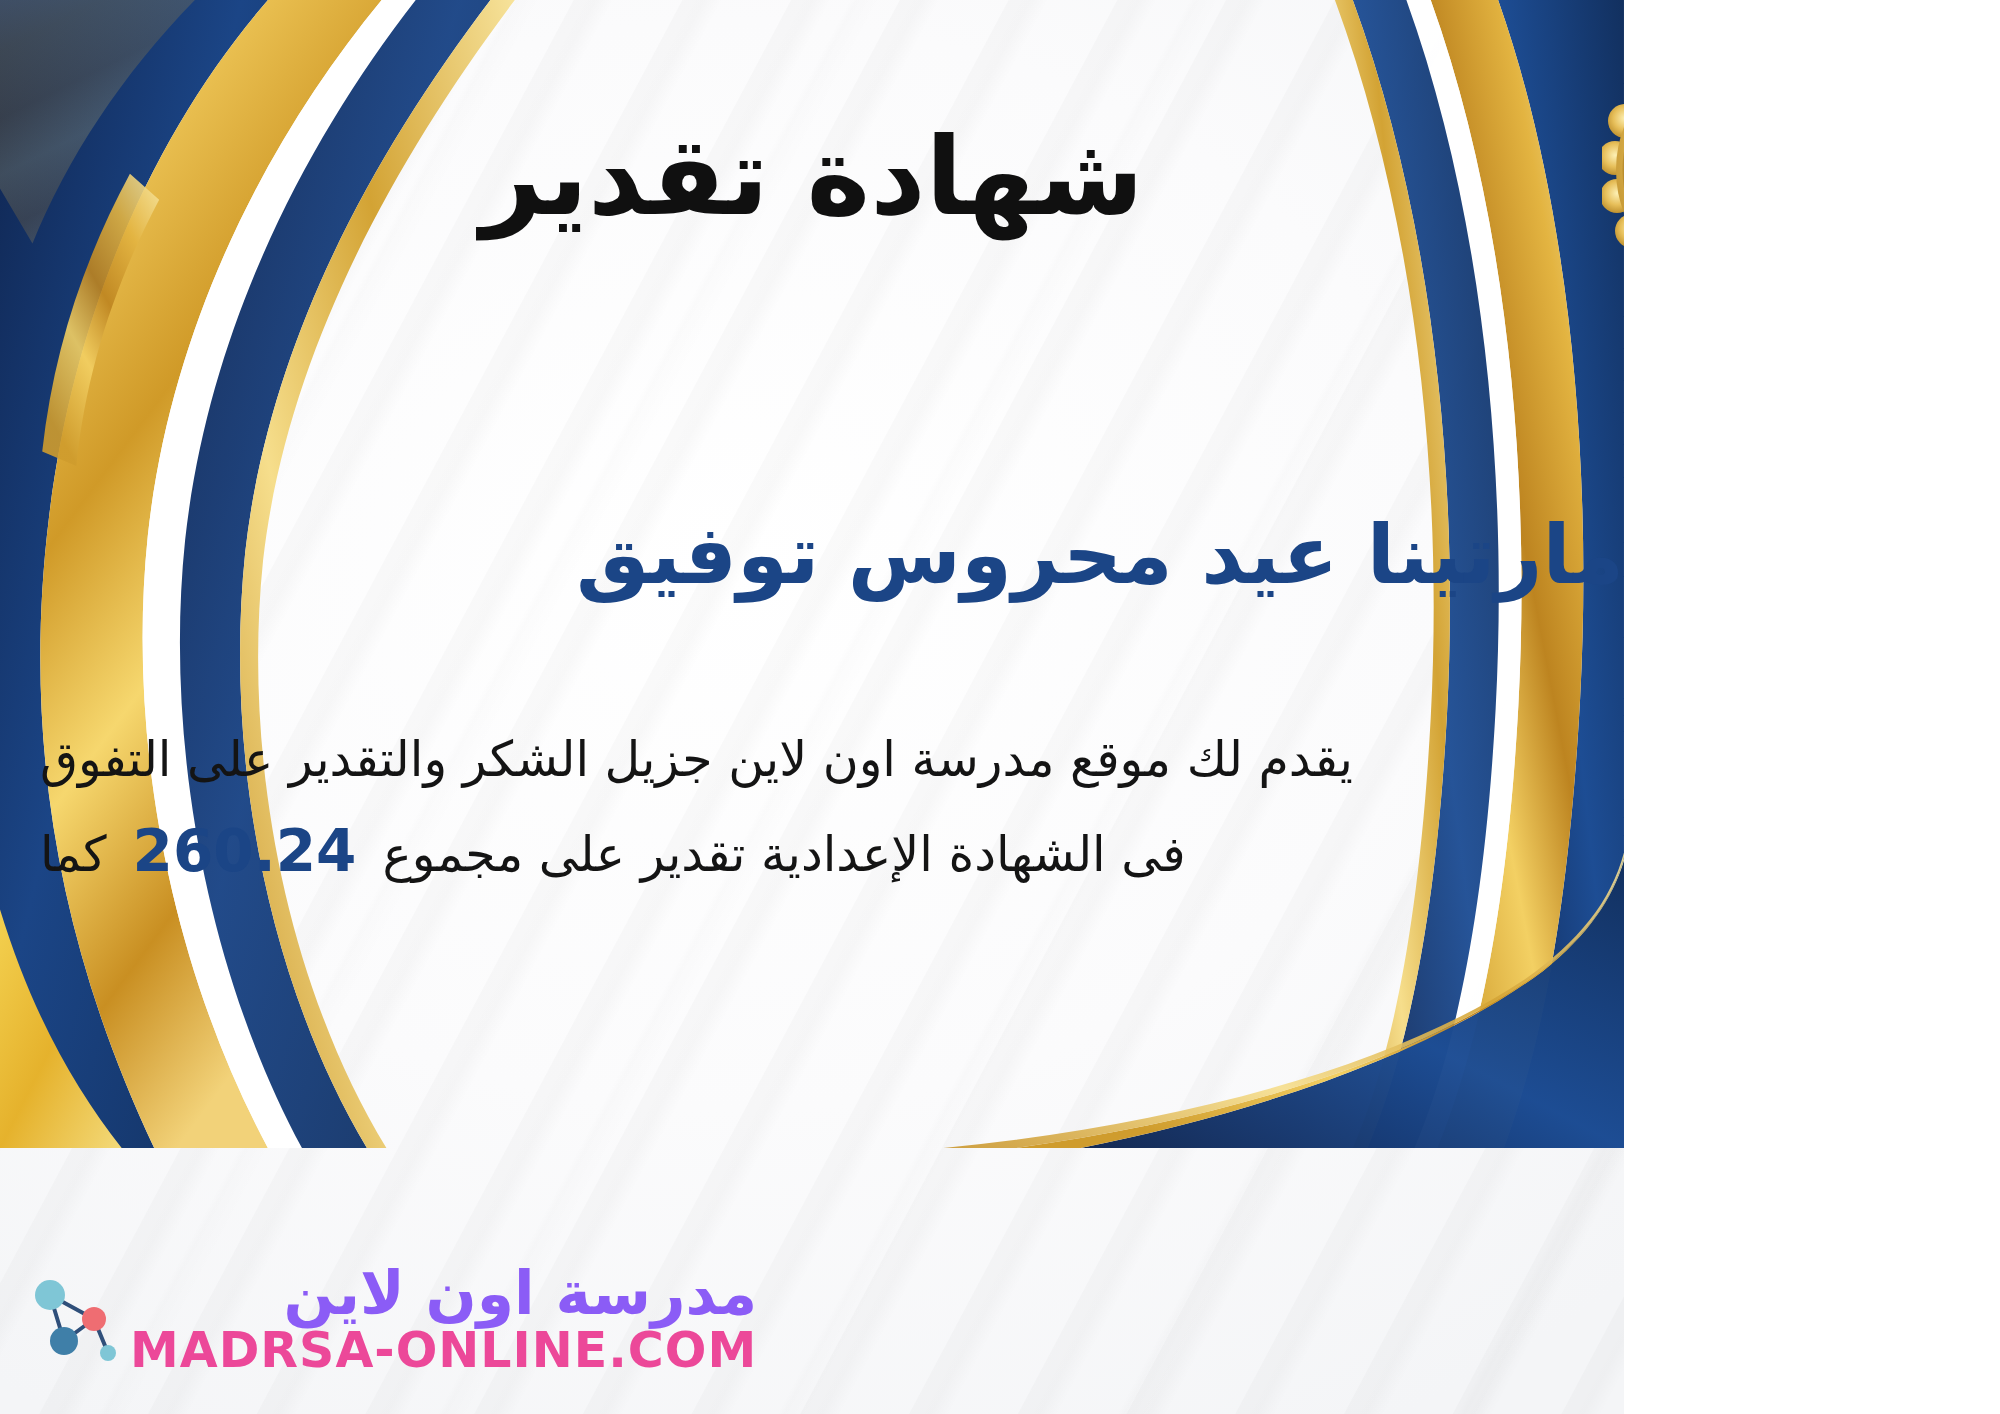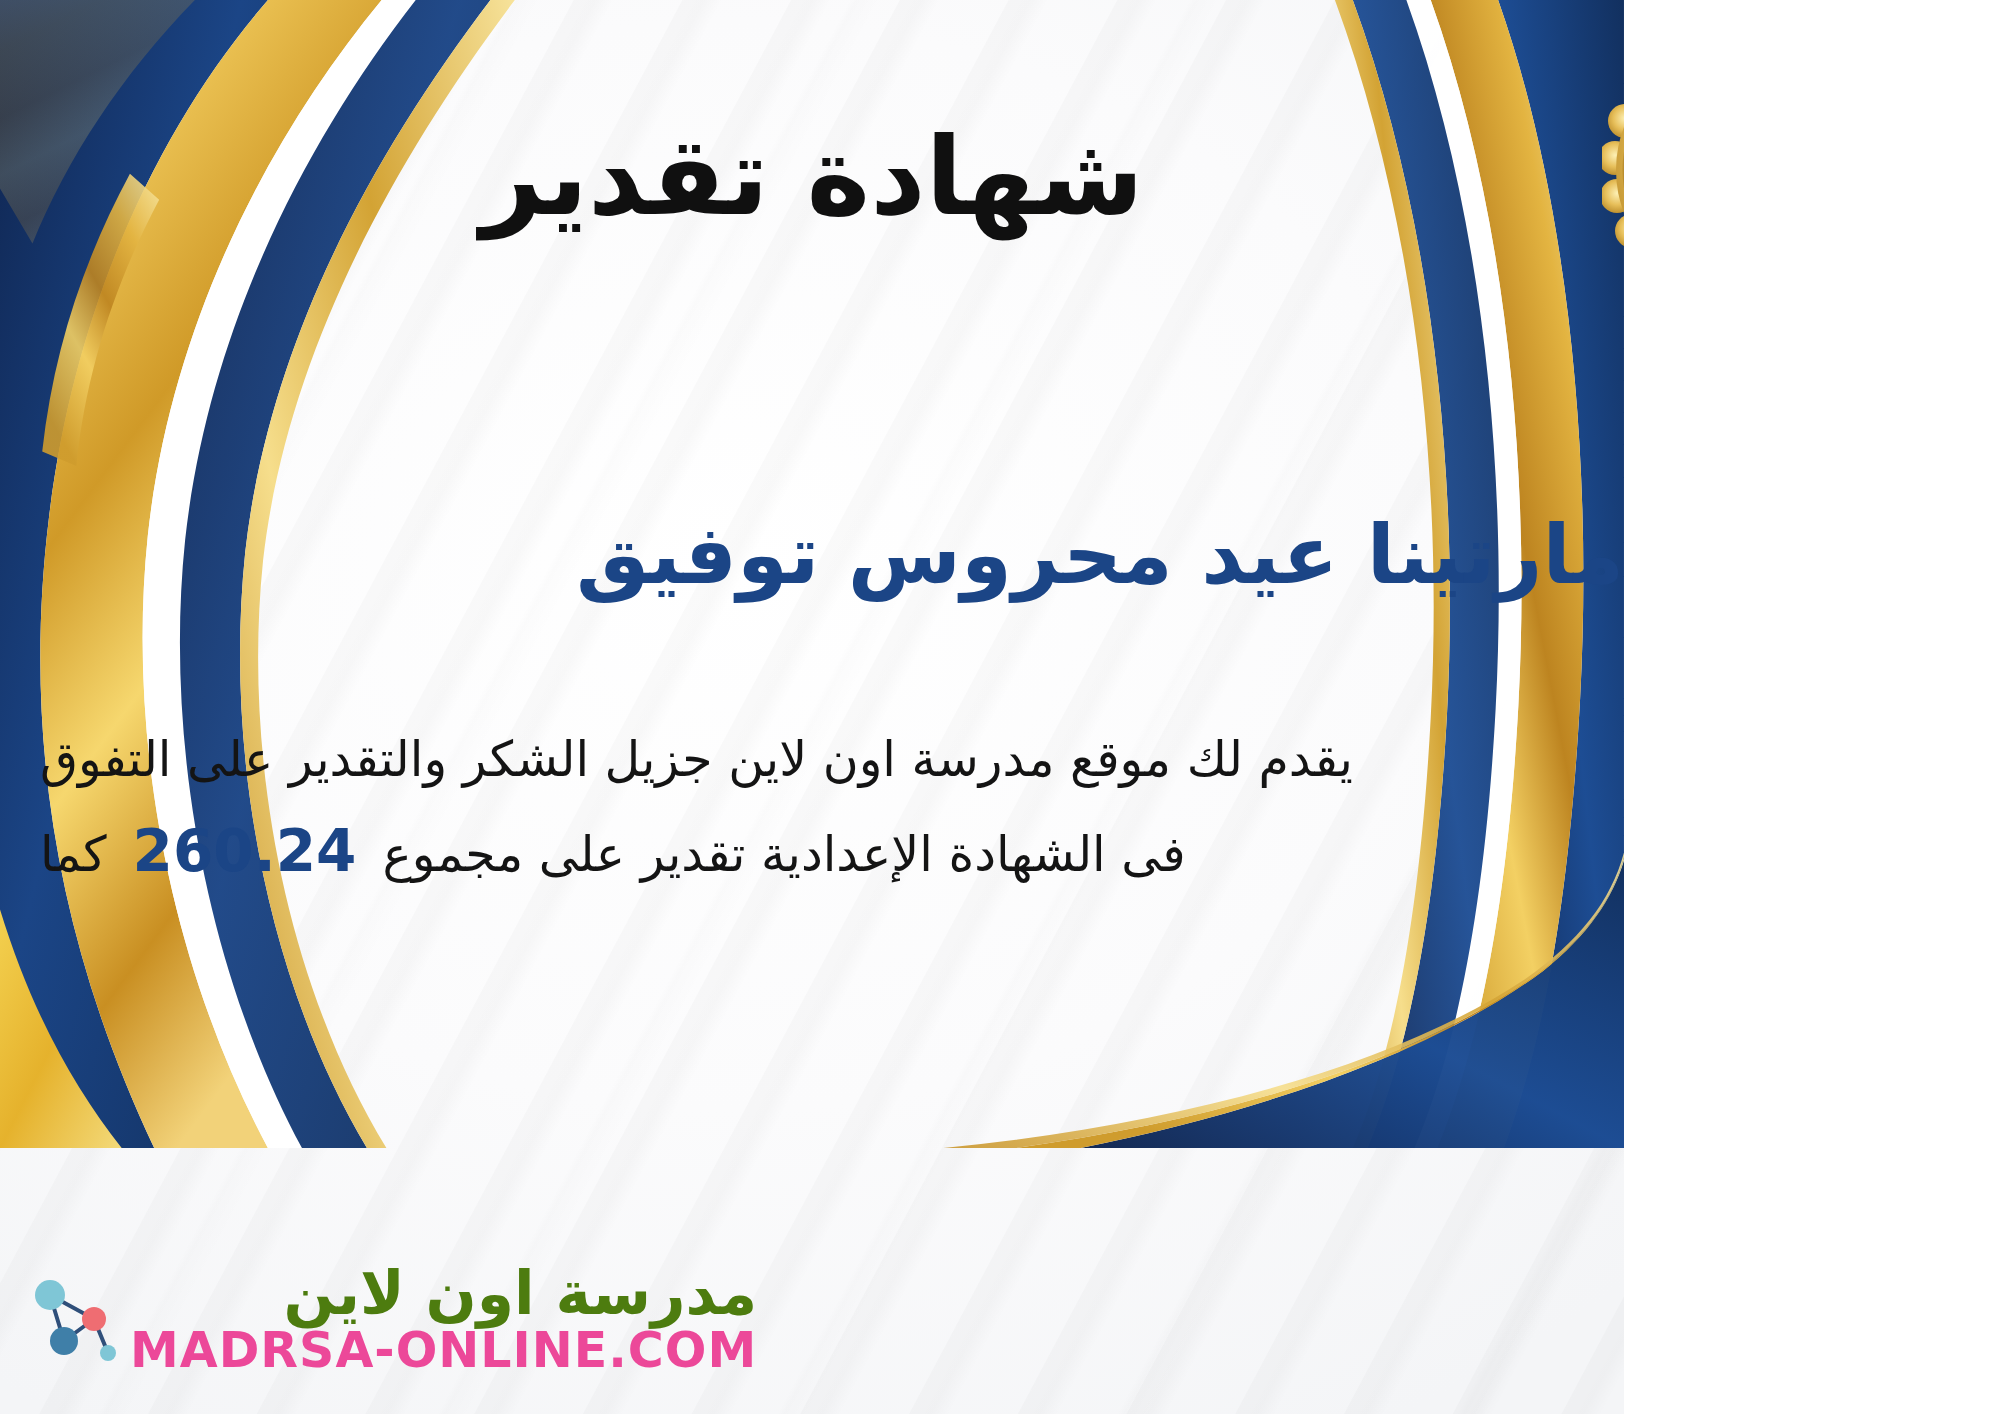--- a/index.html
+++ b/index.html
@@ -134,21 +134,21 @@
     gap: 10px;
   }
   .brand-text {
     display: flex;
     flex-direction: column;
     align-items: flex-start;
   }
   .brand-ar {
     font-size: 60px;
     font-weight: 700;
-    color: #4d7c0f;
+    color: #8b5cf6;
     line-height: 1.05;
     letter-spacing: -1px;
     direction: rtl;
   }
   .brand-url {
     font-size: 49px;
     font-weight: 700;
     color: #ec4899;
     line-height: 1.05;
     direction: ltr;

